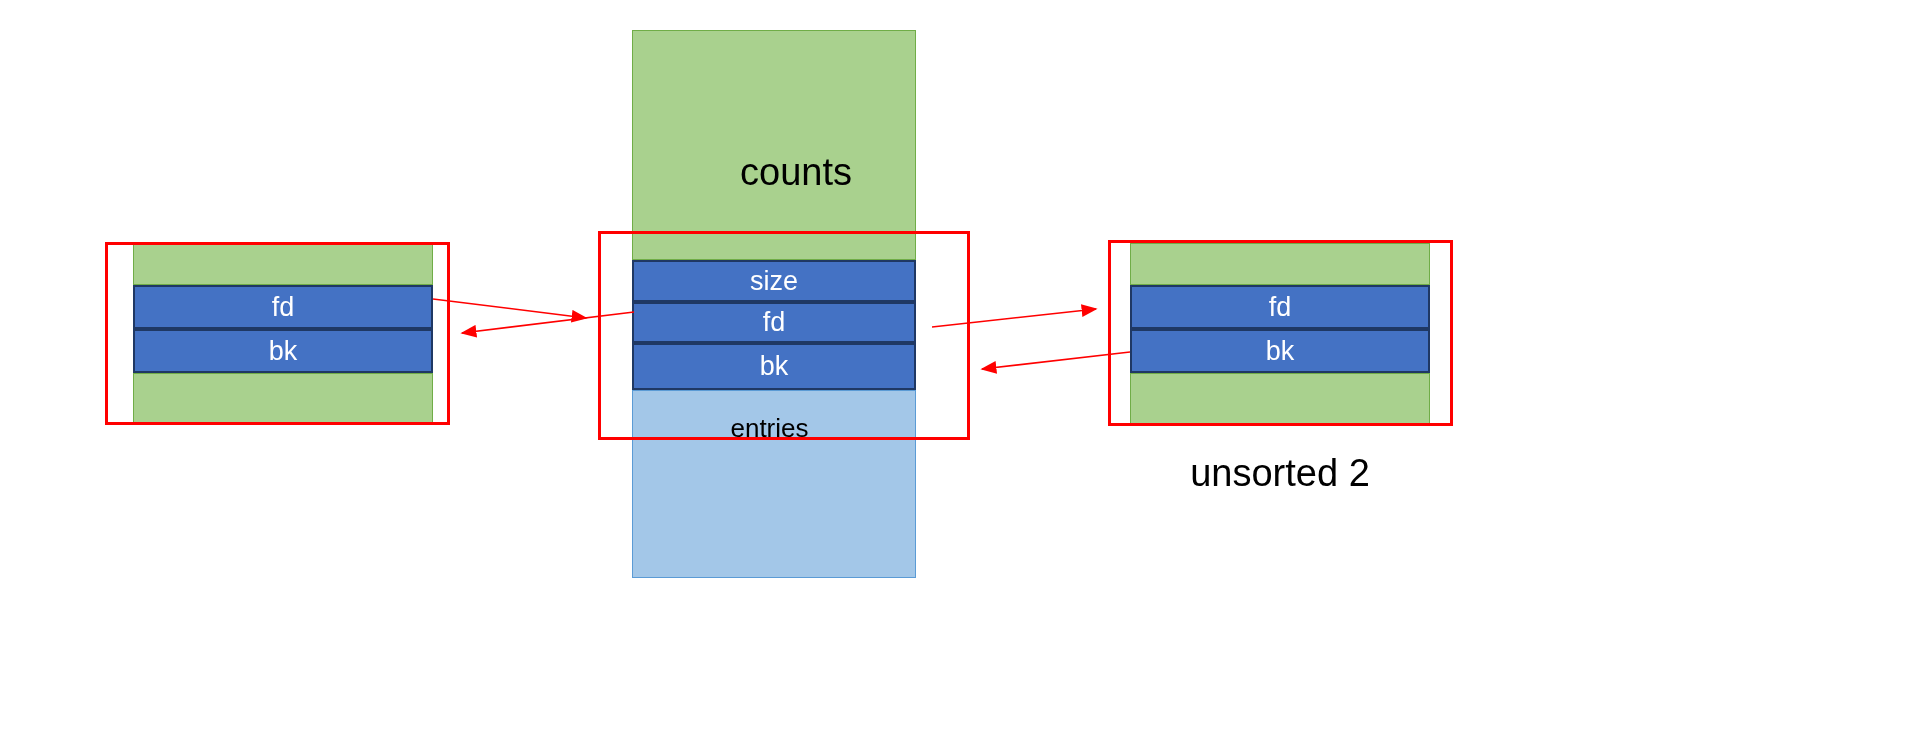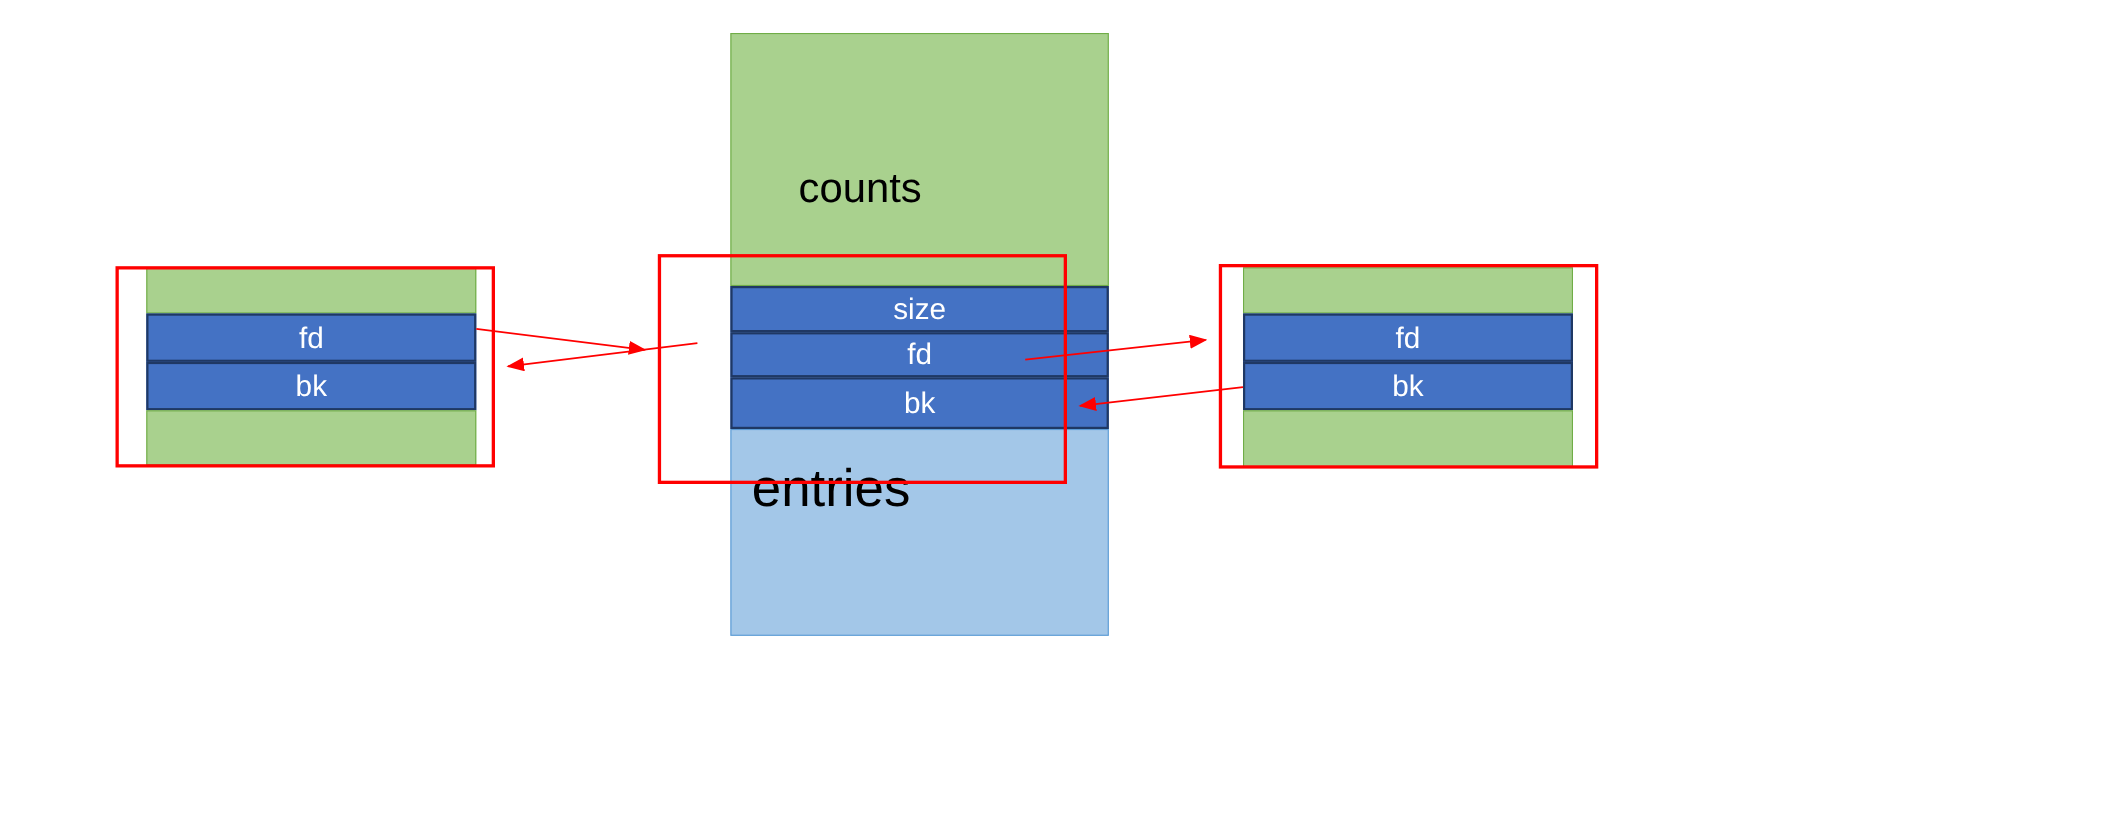--- a/index.html
+++ b/index.html
@@ -19,51 +19,51 @@
             color:#ffffff;}
 
   
   .redbox{position:absolute;box-sizing:border-box;border:3px solid #FF0000;background:transparent;}
 
   
   .caption{position:absolute;color:#000000;white-space:nowrap;text-align:center;}
 
   
   .blocklabel{position:absolute;color:#000000;white-space:nowrap;
-              display:flex;align-items:center;justify-content:center;}
+              display:flex;align-items:center;justify-content:center;margin-left:14px;}
 
   svg.arrows{position:absolute;left:0;top:0;width:1920px;height:743px;overflow:visible;pointer-events:none;}
 </style>
 </head>
 <body>
 
 <div class="stage">
 
-  <div class="chunk" style="left:664px;top:30px;width:344px;height:548px;">
+  <div class="chunk" style="left:632px;top:30px;width:284px;height:548px;">
 
     <div class="band band-green" style="top:0px;height:230px;"></div>
 
     <div class="row-blue" style="top:230px;height:42px;font-size:27px;">
       <span>size</span>
     </div>
     <div class="row-blue" style="top:272px;height:41px;font-size:27px;">
       <span>fd</span>
     </div>
     <div class="row-blue" style="top:313px;height:47px;font-size:27px;">
       <span>bk</span>
     </div>
 
     <div class="band band-lblue" style="top:360px;height:188px;"></div>
   </div>
 
   <div class="blocklabel" style="left:632px;top:148px;width:300px;height:48px;font-size:38px;">
     <span>counts</span>
   </div>
 
-  <div class="blocklabel" style="left:632px;top:420px;width:247px;height:48px;font-size:48px;">
+  <div class="blocklabel" style="left:632px;top:404px;width:247px;height:48px;font-size:26px;">
     <span>entries</span>
   </div>
 
   <div class="chunk" style="left:133px;top:243px;width:300px;height:180px;">
     <div class="band band-green" style="top:0px;height:42px;"></div>
     <div class="row-blue" style="top:42px;height:44px;font-size:27px;">
       <span>fd</span>
     </div>
     <div class="row-blue" style="top:86px;height:44px;font-size:27px;">
       <span>bk</span>
@@ -103,14 +103,17 @@
 
     <g>
       <line x1="932" y1="327" x2="1096" y2="309" stroke="#FF0000" stroke-width="1.6" marker-end="url(#ah)"></line>
     </g>
 
     <g>
       <line x1="1130" y1="352" x2="982" y2="369" stroke="#FF0000" stroke-width="1.6" marker-end="url(#ah)"></line>
     </g>
   </svg>
 
+  <div class="caption" style="left:1130px;top:452px;width:300px;font-size:38px;">
+    <span>unsorted 2</span>
+  </div>
 
 </div>
 
 </body></html>

